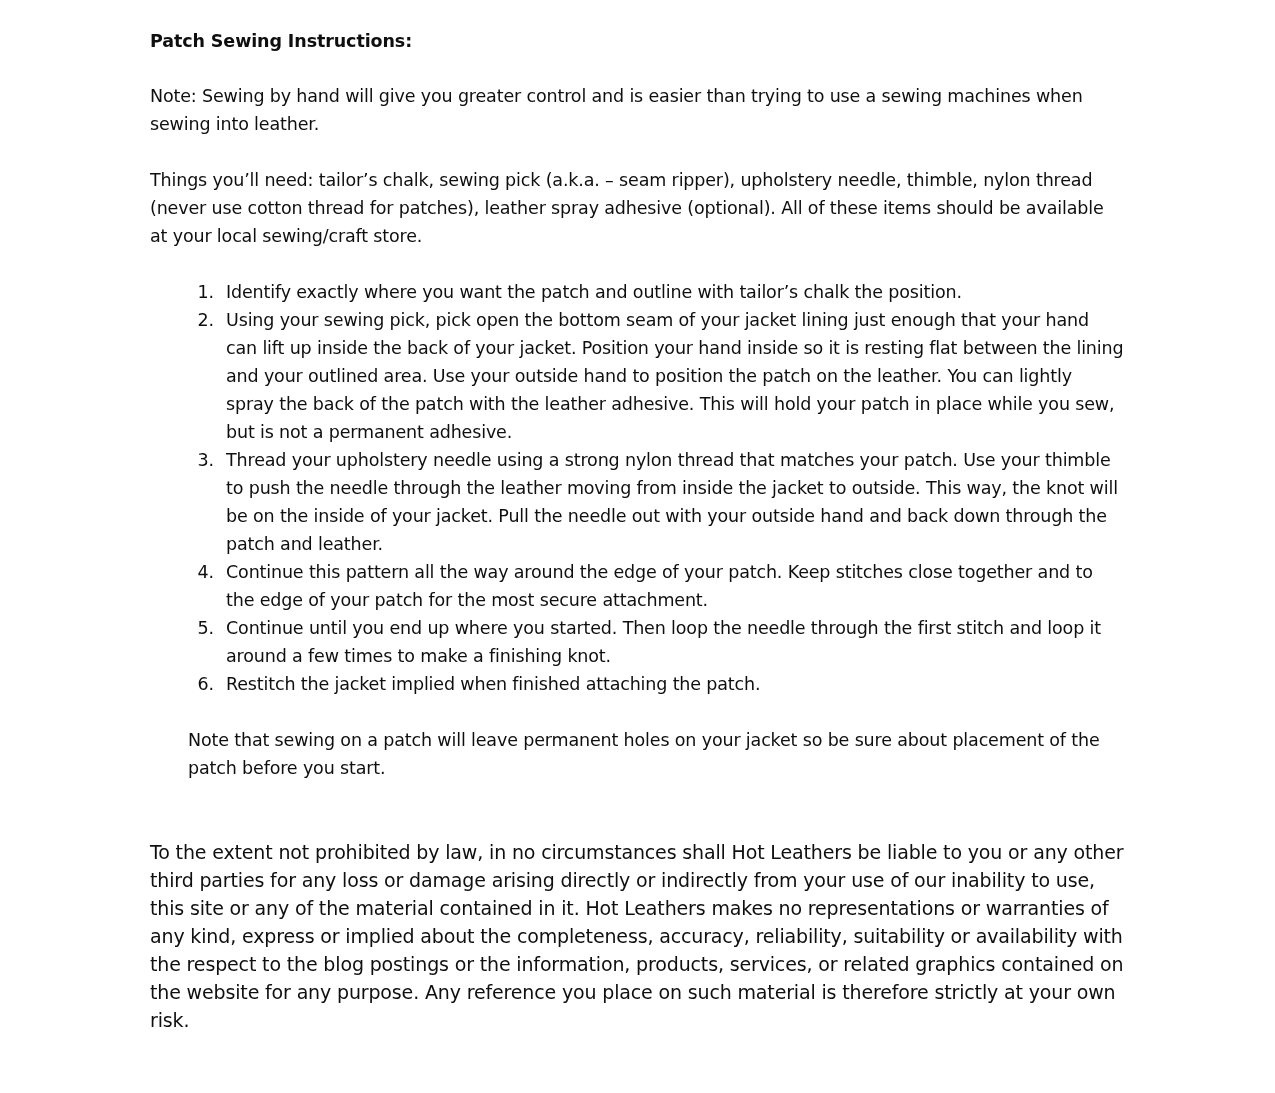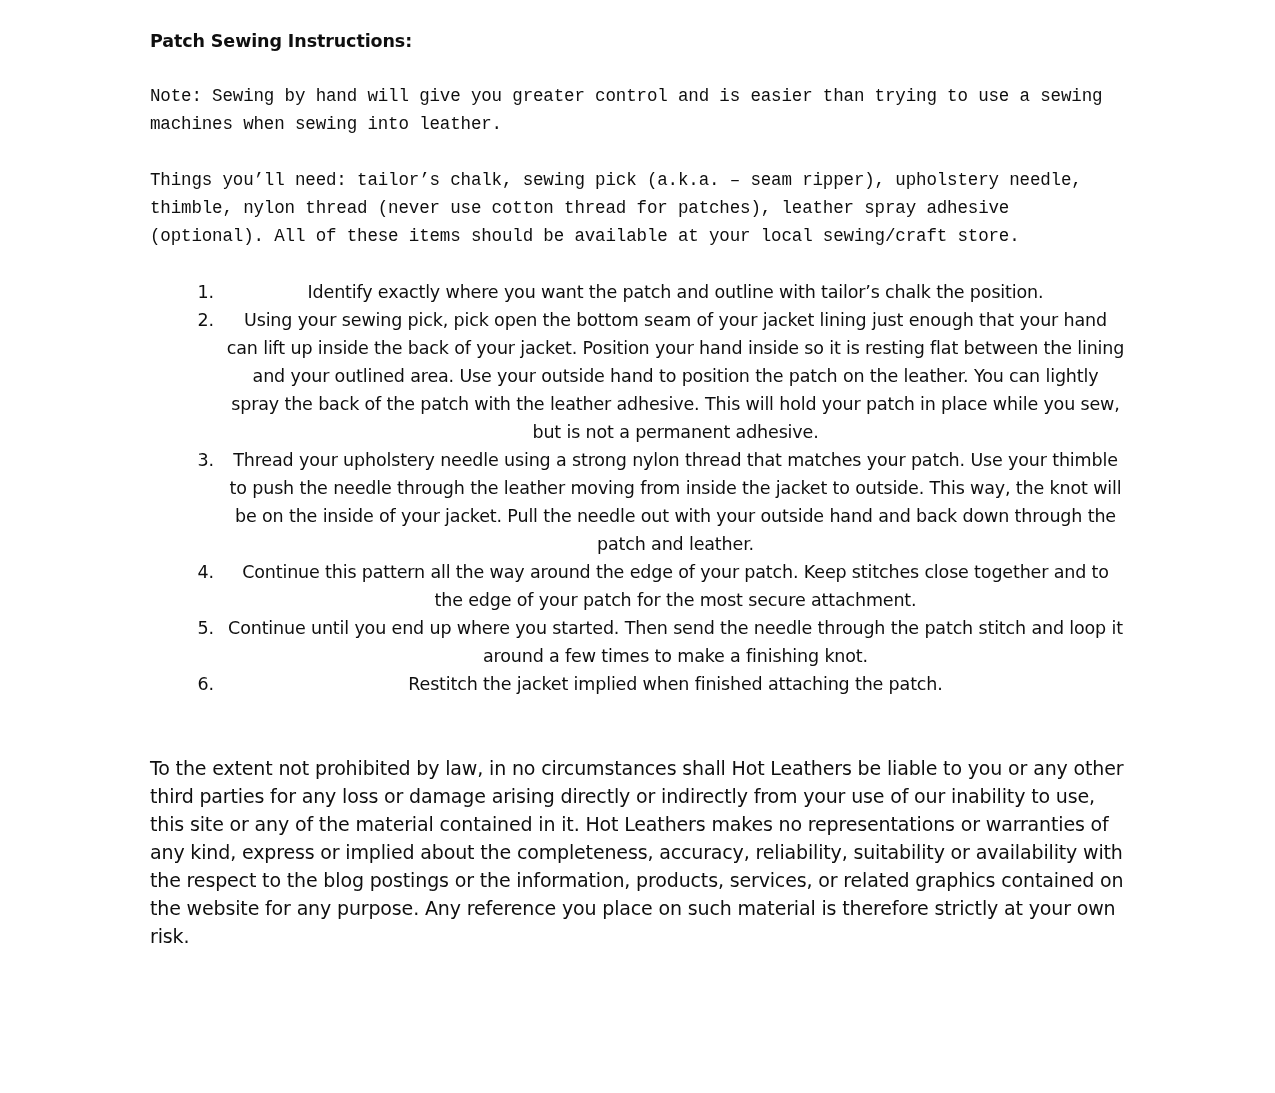--- a/index.html
+++ b/index.html
@@ -27,38 +27,36 @@
     letter-spacing: -0.1px;
     margin: 0 0 28px 0;
     line-height: 1.35;
   }
   p.body-text {
     font-size: 17.5px;
     line-height: 28px;
     margin: 0 0 28px 0;
     letter-spacing: -0.15px;
     max-width: 978px;
-    font-family: Liberation Mono, monospace;
   }
   ol.steps {
     margin: 0 0 0 0;
     padding: 0 0 0 38px;
     list-style: none;
     counter-reset: stepnum;
     max-width: 980px;
   }
   ol.steps > li {
     counter-increment: stepnum;
     position: relative;
     font-size: 17.5px;
     line-height: 28px;
     letter-spacing: -0.15px;
     padding-left: 38px;
     margin: 0;
-    text-align: center;
   }
   ol.steps > li::before {
     content: counter(stepnum) ".";
     position: absolute;
     left: 0;
     top: 0;
     width: 26px;
     text-align: right;
   }
   .notes {
@@ -89,22 +87,23 @@
 
   <p class="body-text">Note: Sewing by hand will give you greater control and is easier than trying to use a sewing machines when sewing into leather.</p>
 
   <p class="body-text">Things you’ll need: tailor’s chalk, sewing pick (a.k.a. – seam ripper), upholstery needle, thimble, nylon thread (never use cotton thread for patches), leather spray adhesive (optional). All of these items should be available at your local sewing/craft store.</p>
 
   <ol class="steps">
     <li>Identify exactly where you want the patch and outline with tailor’s chalk the position.</li>
     <li>Using your sewing pick, pick open the bottom seam of your jacket lining just enough that your hand can lift up inside the back of your jacket. Position your hand inside so it is resting flat between the lining and your outlined area. Use your outside hand to position the patch on the leather. You can lightly spray the back of the patch with the leather adhesive. This will hold your patch in place while you sew, but is not a permanent adhesive.</li>
     <li>Thread your upholstery needle using a strong nylon thread that matches your patch. Use your thimble to push the needle through the leather moving from inside the jacket to outside. This way, the knot will be on the inside of your jacket. Pull the needle out with your outside hand and back down through the patch and leather.</li>
     <li>Continue this pattern all the way around  the edge of your patch. Keep stitches close together and to the edge of your patch for the most secure attachment.</li>
-    <li>Continue until you end up where you started. Then send the needle through the patch stitch and loop it around a few times to make a finishing knot.</li>
+    <li>Continue until you end up where you started. Then loop the needle through the first stitch and loop it around a few times to make a finishing knot.</li>
     <li>Restitch the jacket implied when finished attaching the patch.</li>
   </ol>
 
   <div class="notes">
+    <p>Note that sewing on a patch will leave permanent holes on your jacket so be sure about placement of the patch before you start.</p>
   </div>
 
   <p class="disclaimer">To the extent not prohibited by law, in no circumstances shall Hot Leathers be liable to you or any other third parties for any loss or damage arising directly or indirectly from your use of our inability to use, this site or any of the material contained in it. Hot Leathers makes no representations or warranties of any kind, express or implied about the completeness, accuracy, reliability, suitability or availability with the respect to the blog postings or the information, products, services, or related graphics contained on the website for any purpose. Any reference you place on such material is therefore strictly at your own risk.</p>
 
 </div>
 
 </body></html>

